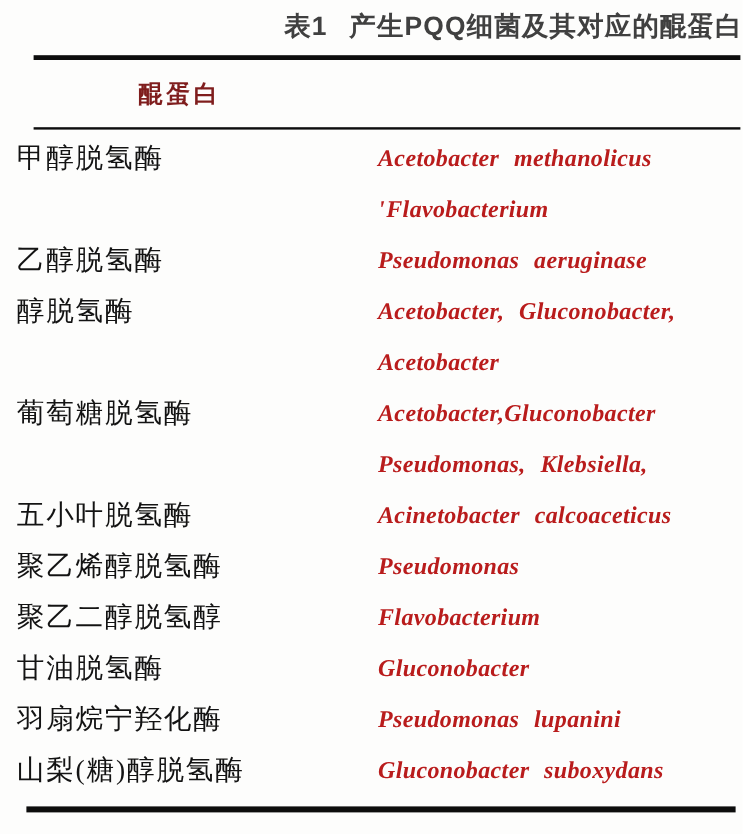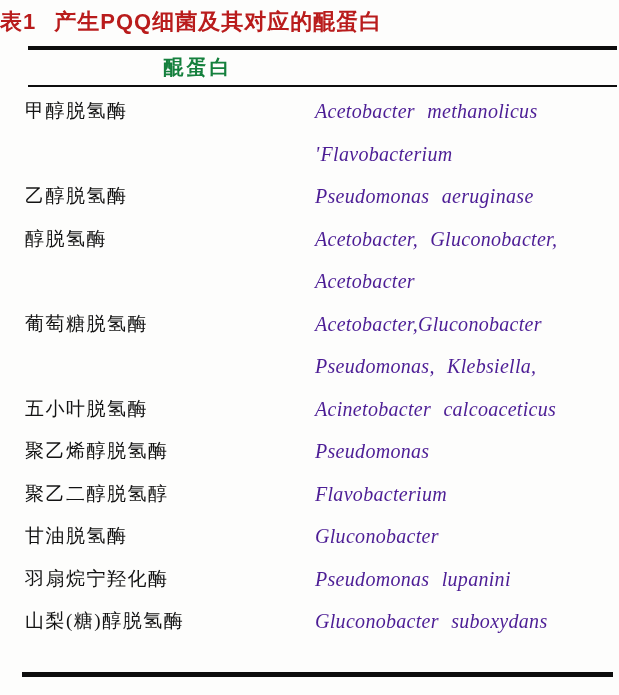--- a/index.html
+++ b/index.html
@@ -13,85 +13,84 @@
     height: 695px;
     background: #fdfdfc;
     color: #151515;
     font-family: "Liberation Serif", serif;
     overflow: hidden;
   }
   .table-title {
     padding-top: 9px;
     height: 26px;
     line-height: 26px;
-    text-align: left;
+    text-align: right;
     font-family: "Liberation Sans", sans-serif;
     font-weight: bold;
     font-size: 22px;
     letter-spacing: 1px;
-    color: #b91c1c;
+    color: #404040;
   }
   .table-title .title-label {
     margin-right: 18px;
   }
   .rule {
     background: #0d0d0d;
   }
   .rule-top {
     height: 4px;
     margin: 11px 2px 0 28px;
   }
   .header-row {
     display: grid;
     grid-template-columns: 300px 1fr;
-    height: 35px;
+    height: 56px;
     align-items: center;
     text-align: center;
     font-size: 20px;
     font-weight: 600;
     letter-spacing: 3px;
-    color: #15803d;
-    margin-left: 48px;
+    color: #7f1d1d;
   }
   .rule-mid {
     height: 2px;
     margin: 0 2px 0 28px;
   }
   .table-body {
     padding-top: 4px;
   }
   .row {
     display: grid;
     grid-template-columns: 300px 1fr;
   }
   .cell {
     line-height: 40.5px;
   }
   .cell.protein {
-    padding-left: 25px;
-    font-size: 19px;
+    padding-left: 14px;
+    font-size: 23px;
     font-weight: 500;
     letter-spacing: 1.5px;
     color: #131313;
     white-space: nowrap;
   }
   .cell.bacteria {
     padding-left: 15px;
   }
   .bline {
     line-height: 40.5px;
     white-space: nowrap;
   }
   .bname, .prefix {
     font-style: italic;
     font-size: 20px;
-    font-weight: 400;
+    font-weight: 700;
     word-spacing: 7px;
     letter-spacing: 0.3px;
-    color: #4c1d95;
+    color: #b91c1c;
   }
   .prefix {
     margin-right: 1px;
   }
   .roman {
     font-style: normal;
     font-size: 19px;
     font-weight: 600;
     letter-spacing: 1px;
     margin-left: 7px;

